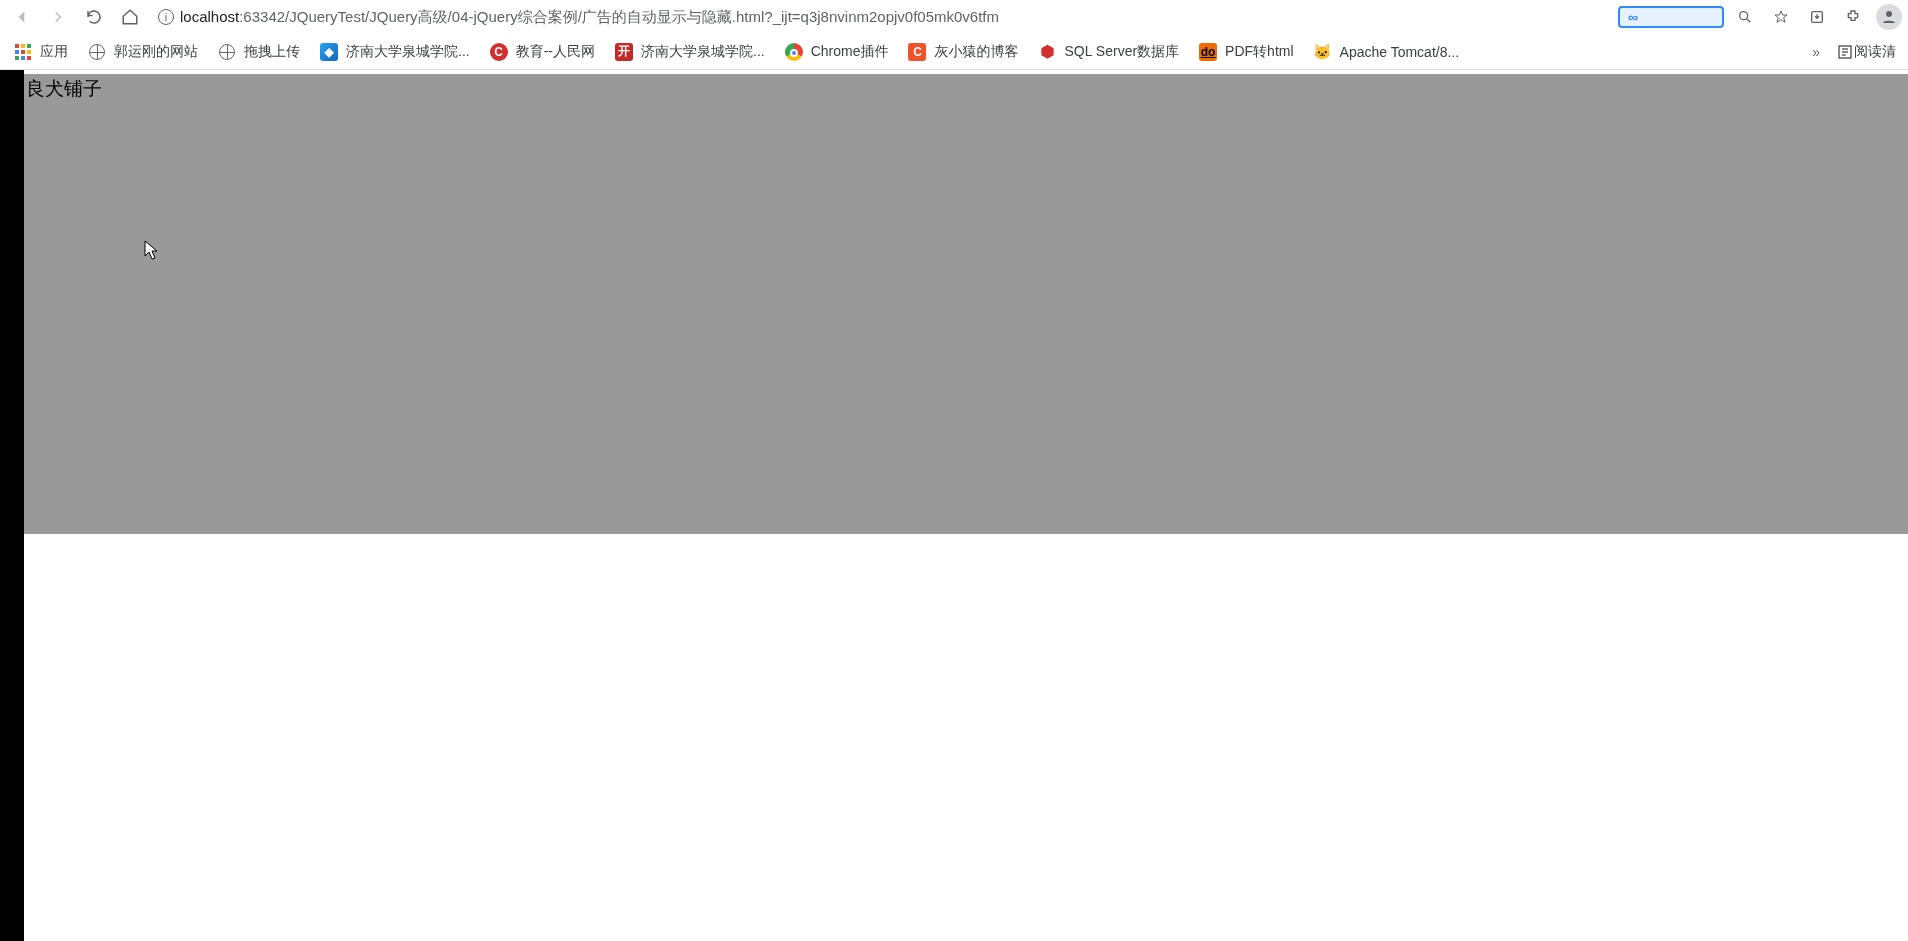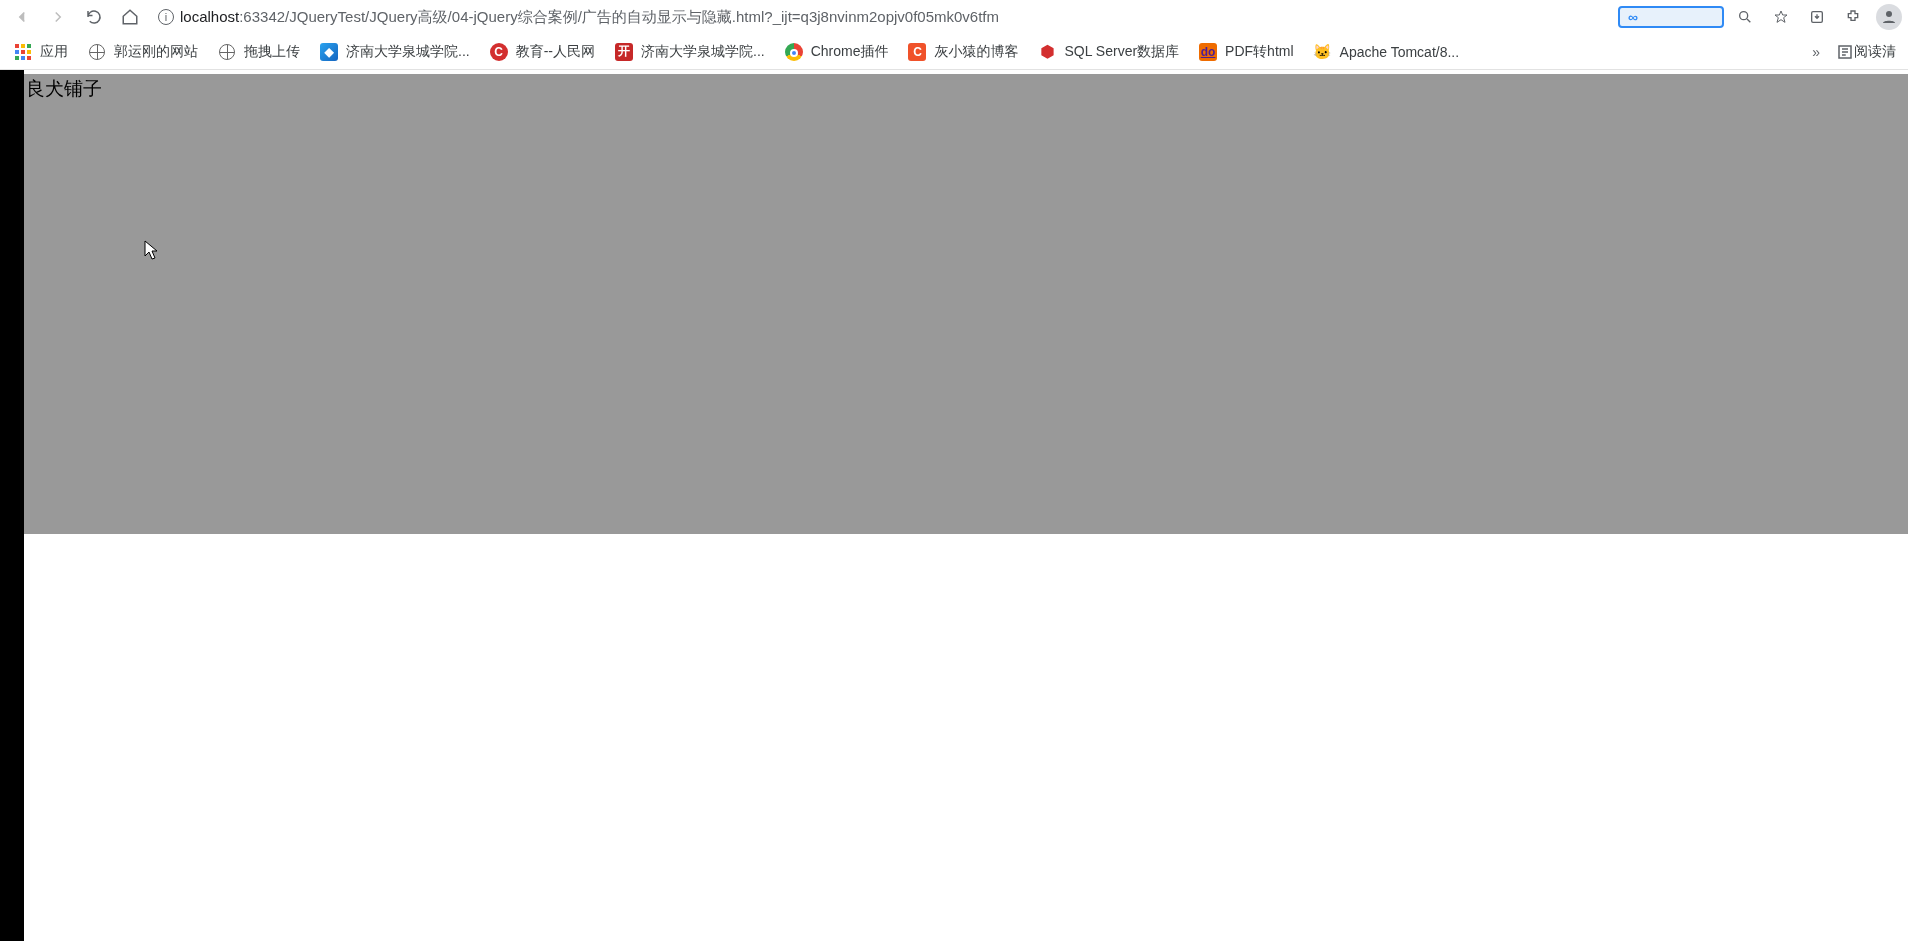--- a/index.html
+++ b/index.html
@@ -330,21 +330,21 @@
       </div>
       <div class="bm-item">
         <span class="bm-icon" style="background: rgb(240, 82, 42); color: rgb(255, 255, 255);">C</span>
         <span>灰小猿的博客</span>
       </div>
       <div class="bm-item">
         <span class="bm-icon" style="color: rgb(211, 47, 47); font-size: 16px;">⬢</span>
         <span>SQL Server数据库</span>
       </div>
       <div class="bm-item">
-        <span class="bm-icon" style="background: rgb(239, 108, 0); color: #4c1d95; text-decoration: underline;">do</span>
+        <span class="bm-icon" style="background: rgb(239, 108, 0); color: #000000; text-decoration: underline;">do</span>
         <span>PDF转html</span>
       </div>
       <div class="bm-item">
         <span class="bm-icon" style="color: rgb(212, 160, 23); font-size: 15px;">🐱</span>
         <span>Apache Tomcat/8...</span>
       </div>
     </div>
   <div class="bm-spacer"></div>
   <span class="bm-overflow">»</span>
   <div class="bm-reader">

